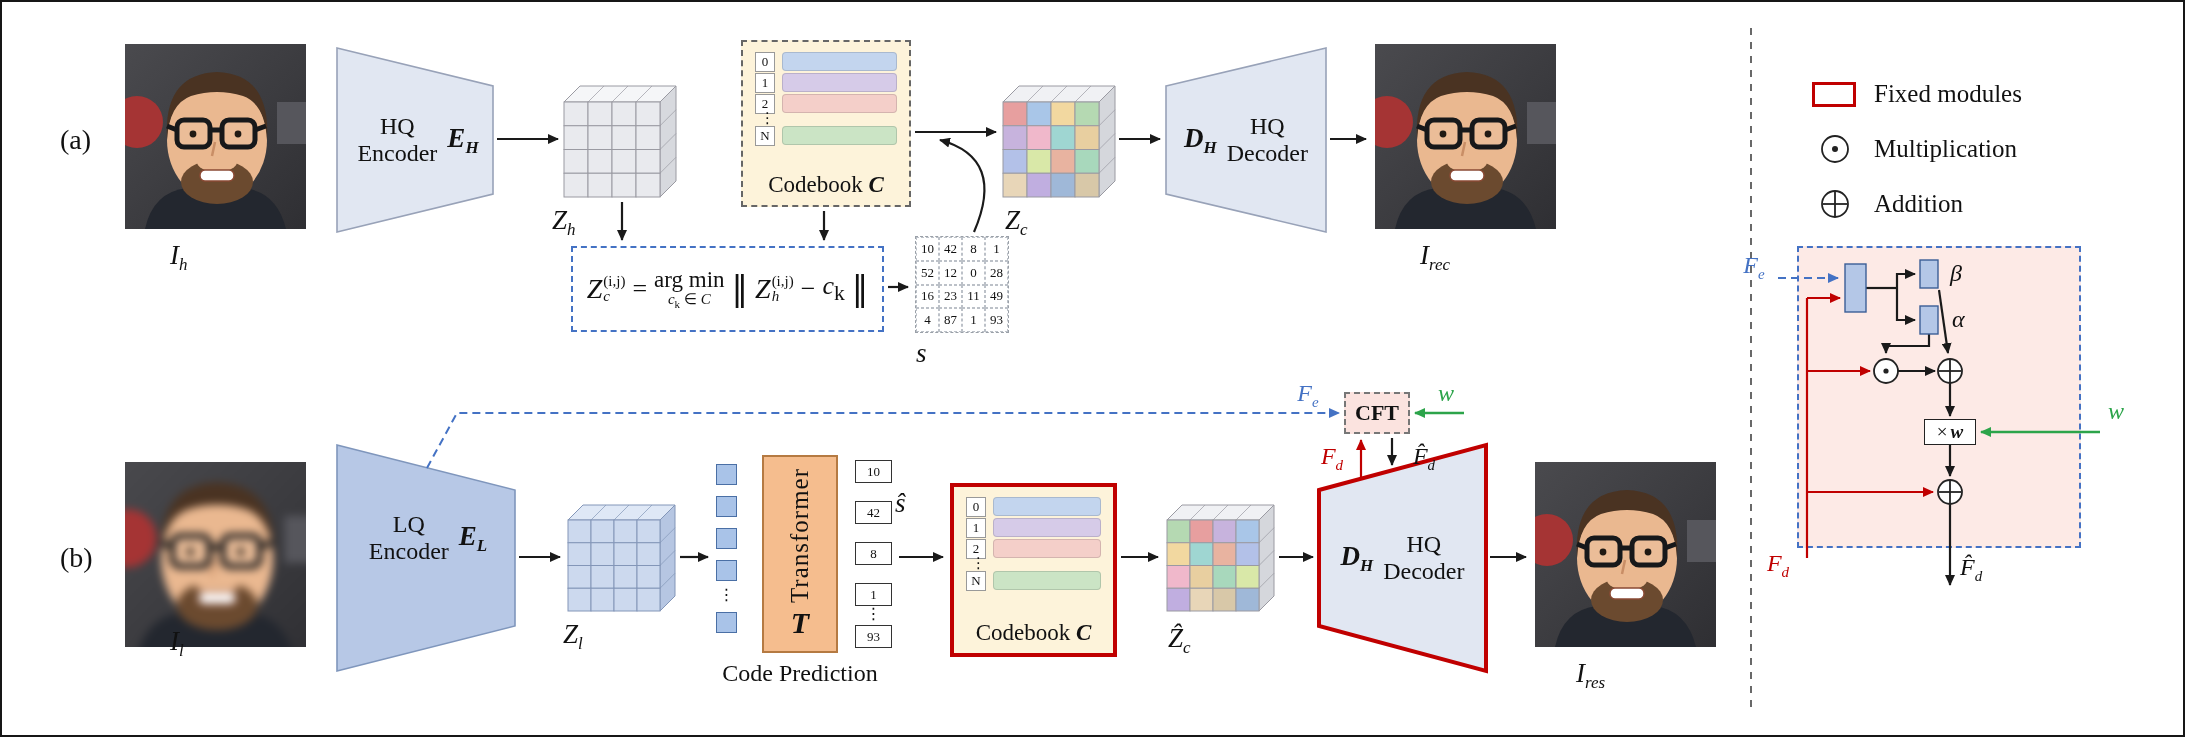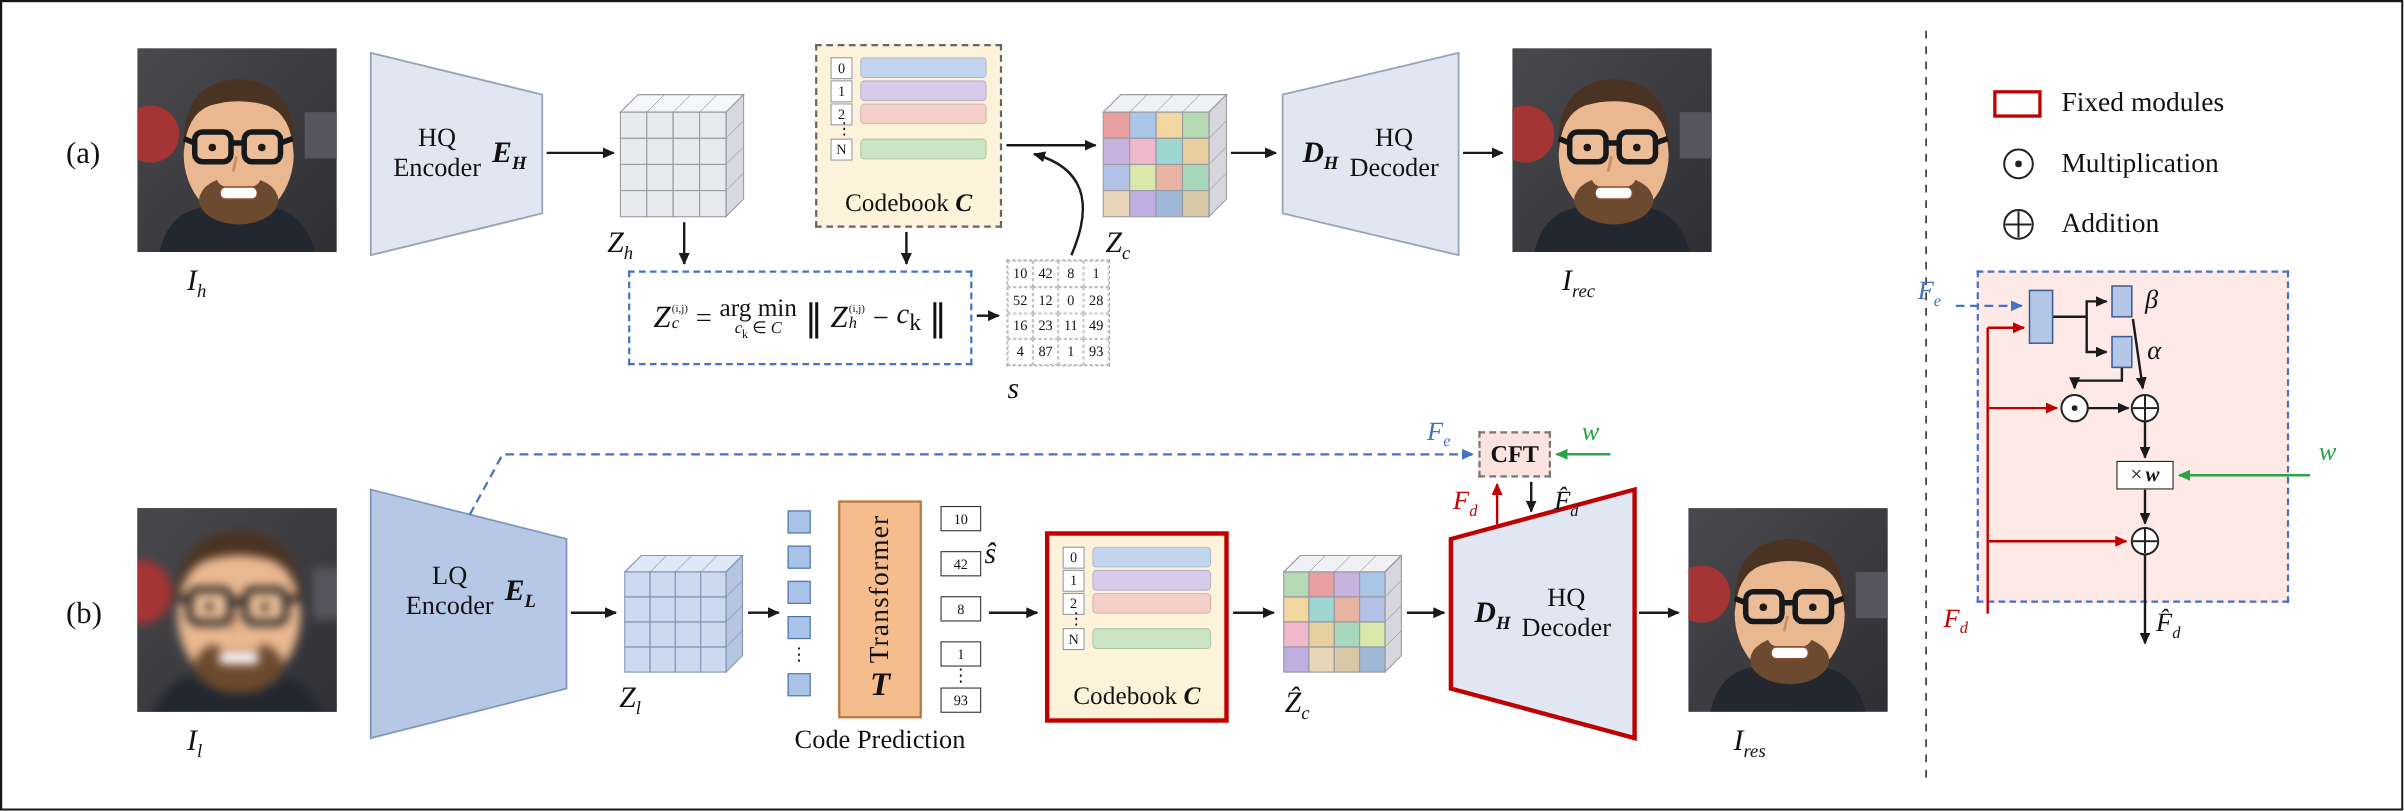--- a/index.html
+++ b/index.html
@@ -26,21 +26,21 @@
   .cb-bar{flex:1;height:19px;border-radius:4px;border:1px solid rgba(0,0,0,0.13)}
   .cb-dots{height:11px;line-height:9px;font-size:15px;padding-left:5px}
   .cb-title{margin-top:auto;text-align:center;font-size:23px}
   .cb-title .sym{font-style:italic;font-weight:bold}
 
   .formulabox{left:569px;top:244px;width:313px;height:86px;border:2px dashed #4472c4;background:#fff;
       display:flex;align-items:center;justify-content:center;gap:7px;font-size:26px}
   .fstack{display:inline-flex;align-items:center}
   .fstack > i{font-size:28px}
   .ss{display:inline-flex;flex-direction:column;line-height:1.0;margin-left:1px}
-  .ss sup{font-size:10px}
+  .ss sup{font-size:15px}
   .ss .subi{font-size:15px;font-style:italic}
   .argmin{display:inline-flex;flex-direction:column;align-items:center;line-height:1.05}
   .argmin .am{font-size:23px}
   .argmin .under{font-size:15px}
   .argmin .under sub{font-size:11px}
   .norm{font-size:33px;line-height:.9;font-family:"DejaVu Sans",sans-serif}
   .caption{position:absolute;z-index:3;text-align:center;font-size:24px}
 
   .sgrid{left:913px;top:234px;width:94px;height:97px;display:grid;grid-template-columns:repeat(4,1fr);
       grid-template-rows:repeat(4,1fr);background:#fff;border:1px dashed #9aa0a8}
@@ -197,21 +197,21 @@
     <line x1="130" y1="86" x2="141" y2="82"></line>
   </g>
   <circle cx="68" cy="90" r="3.4" fill="#201a14"></circle>
   <circle cx="113" cy="90" r="3.4" fill="#201a14"></circle>
   <path d="M90,98 L87,112" stroke="#c98e66" stroke-width="2.5" fill="none"></path>
 </svg>
     </div>
 
   <div class="mlabel" style="left:168px;top:238px;width:90px"><i>I</i><sub>h</sub></div>
   <div class="mlabel" style="left:1418px;top:238px;width:100px"><i>I</i><sub>rec</sub></div>
-  <div class="mlabel" style="left:168px;top:656px;width:90px"><i>I</i><sub>l</sub></div>
+  <div class="mlabel" style="left:168px;top:624px;width:90px"><i>I</i><sub>l</sub></div>
   <div class="mlabel" style="left:1574px;top:656px;width:100px"><i>I</i><sub>res</sub></div>
 
   <div class="ed-text" style="left:343px;top:84px;width:146px;height:108px">
     <span class="ed-col">
         <span>HQ</span>
         <span>Encoder</span>
       </span>
     <span class="ed-sym"><span>E</span><sub>H</sub></span>
   </div>
   <div class="ed-text" style="left:1168px;top:84px;width:152px;height:108px">

